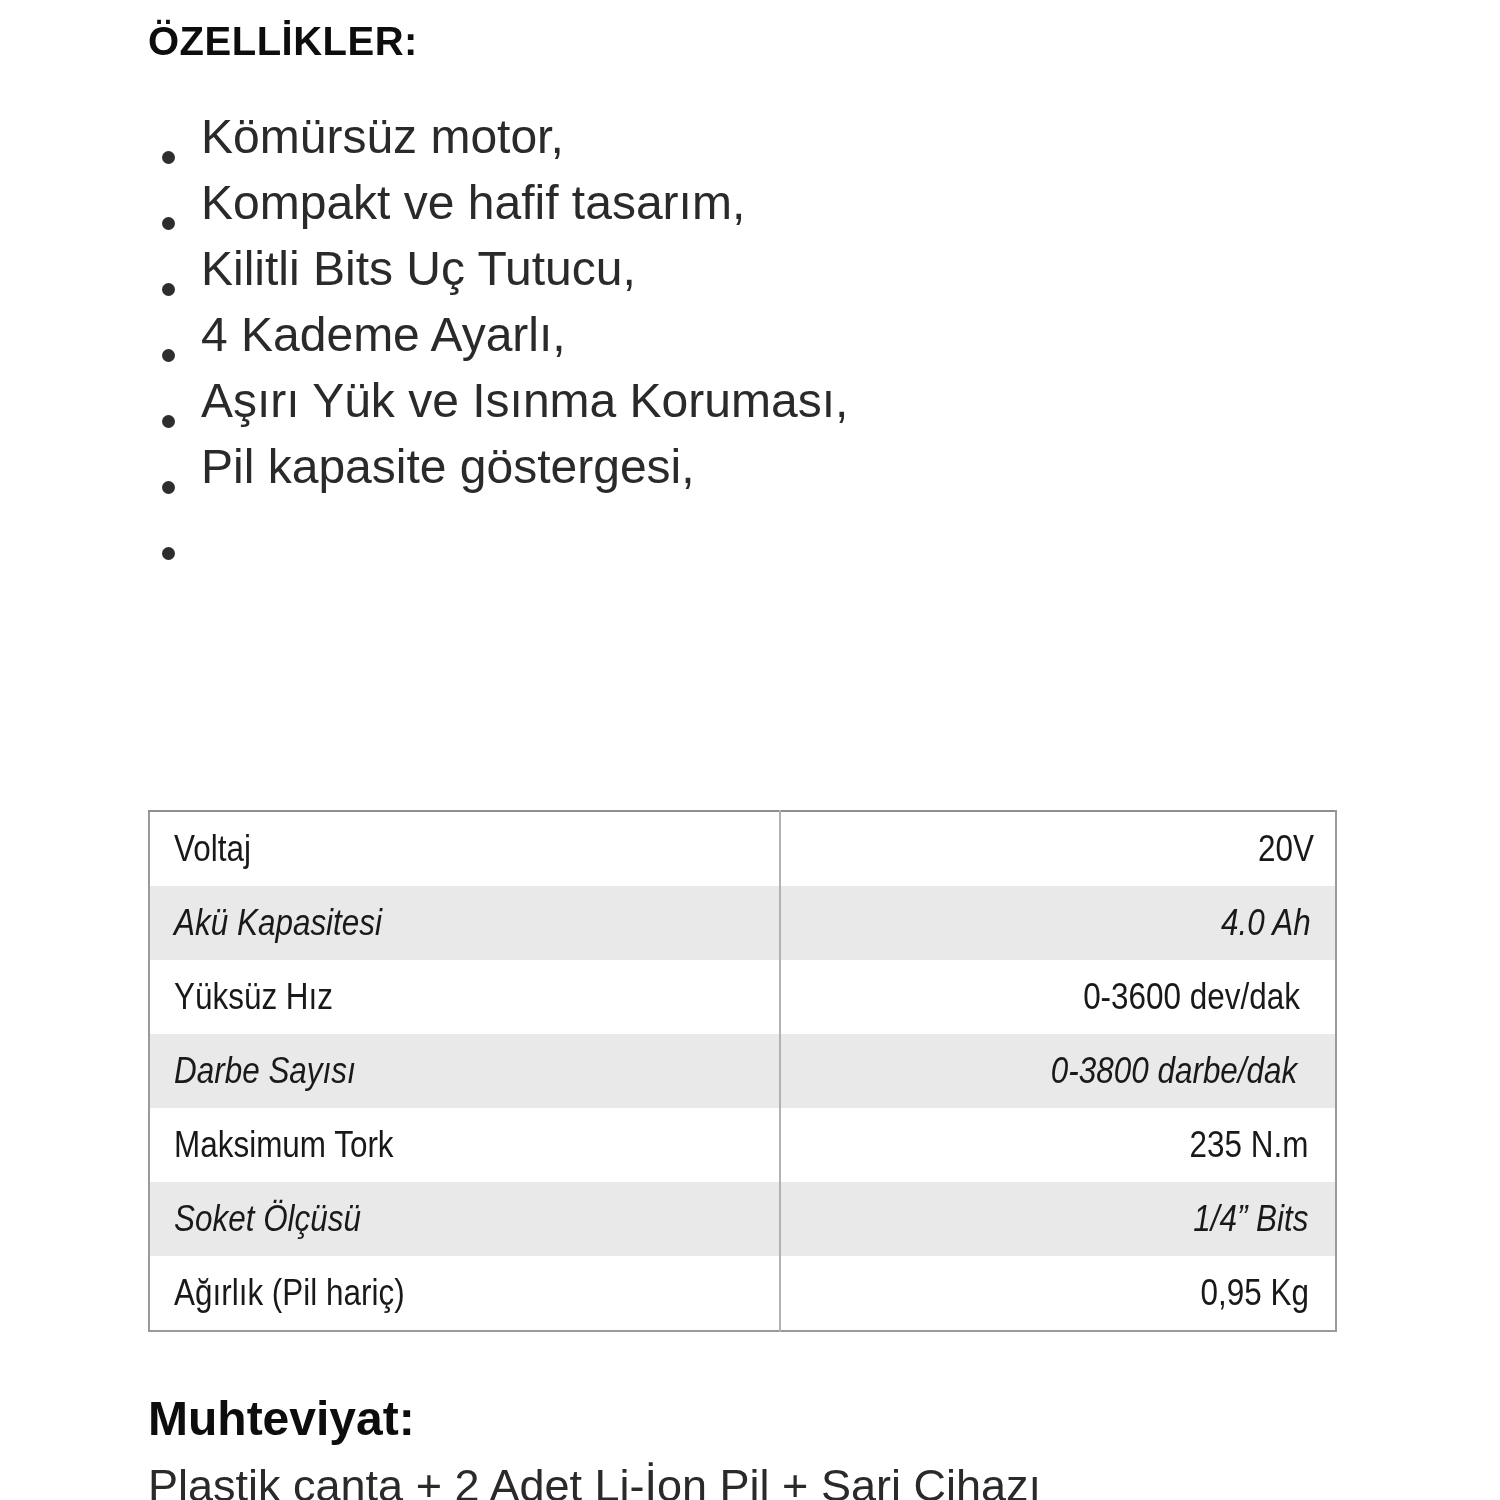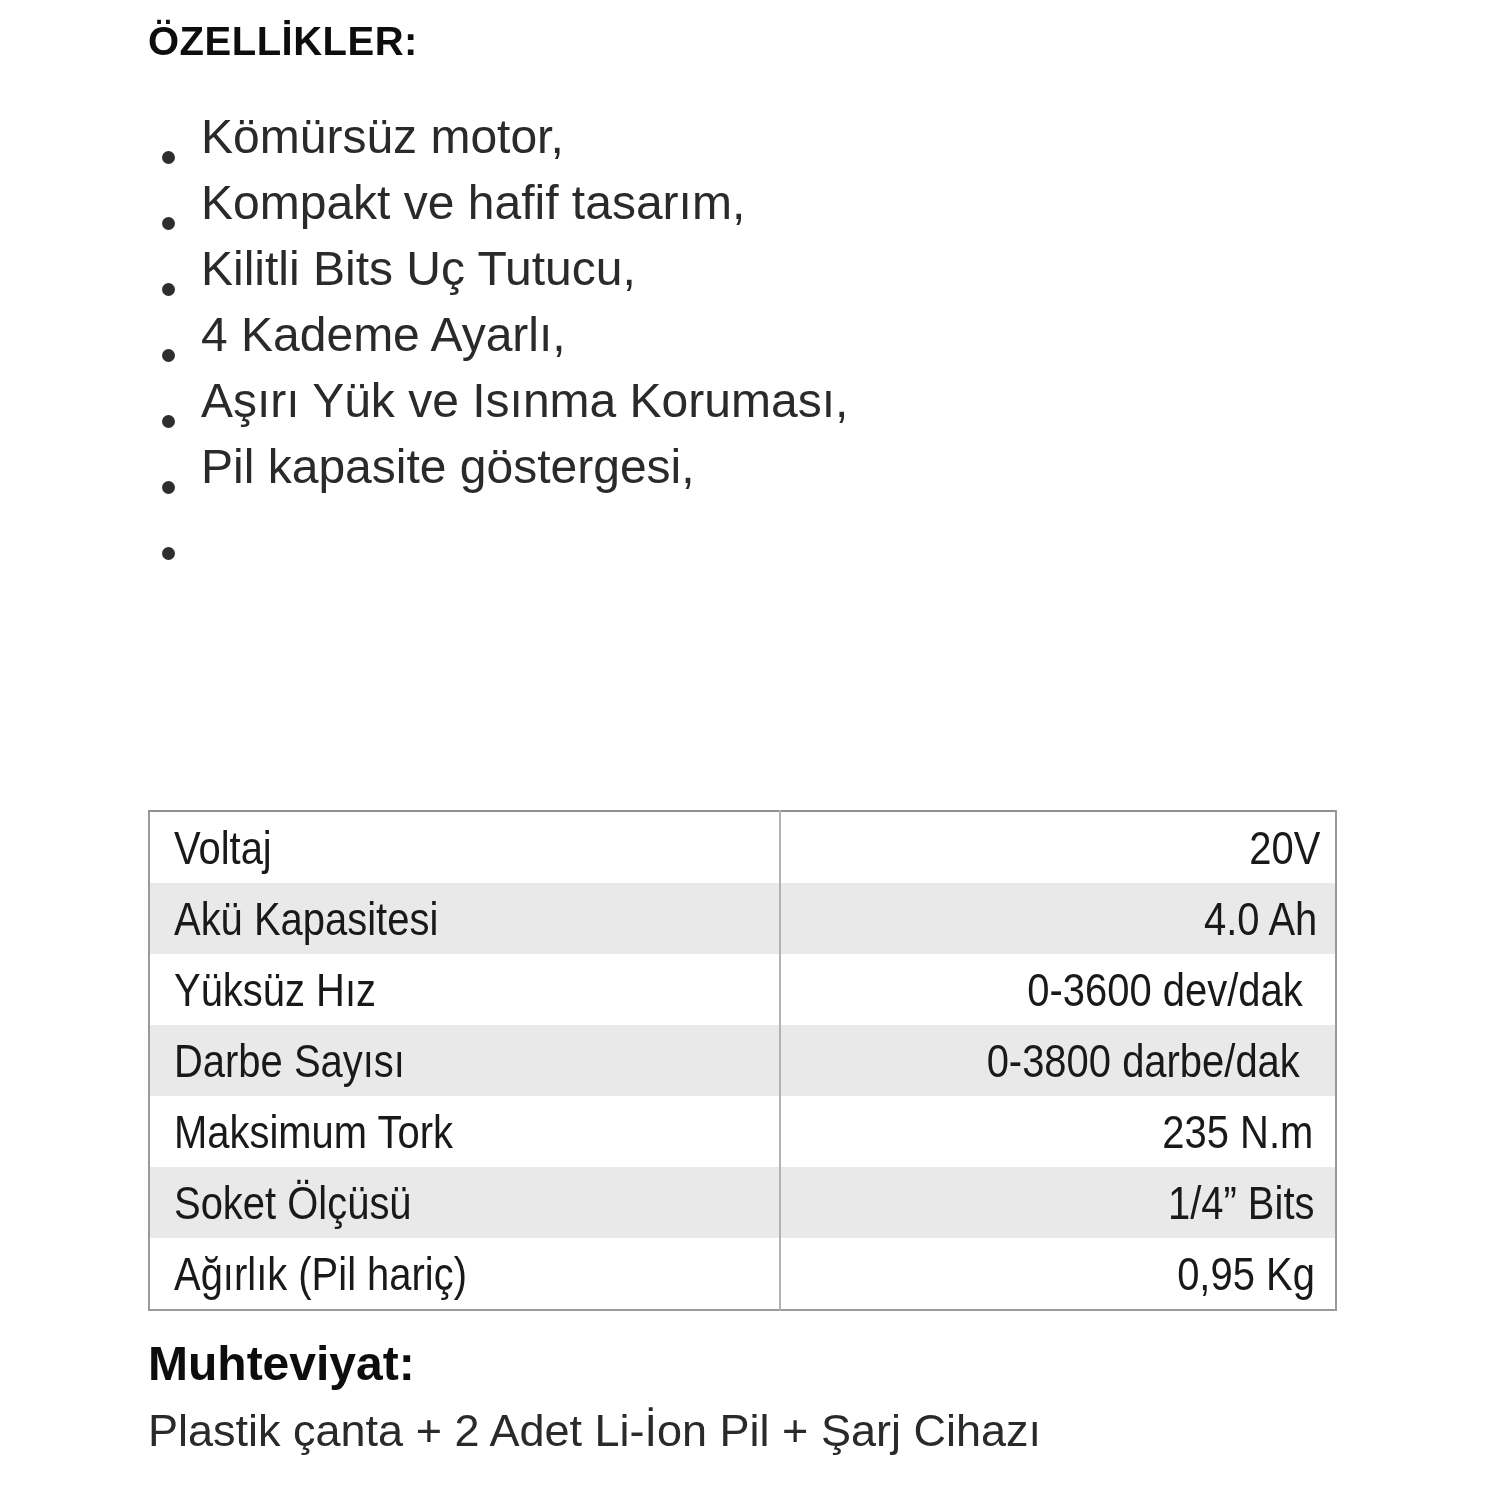--- a/index.html
+++ b/index.html
@@ -56,46 +56,46 @@
   
   .specs-table{
     margin-top:250px;
     width:1189px;
     border-collapse:collapse;
     border:2px solid var(--border);
     border-top-color:#8f8f8f;
   }
   .specs-table td{
     height:70px;
-    font-size:47px;
+    font-size:37px;
     color:#191919;
     vertical-align:middle;
-    padding:8px;
+    padding:16px;
   }
   .specs-table td.label{
     width:632px;
     text-align:left;
     padding-left:24px;
   }
   .specs-table td.value{
     width:557px;
     text-align:right;
     border-left:2px solid var(--divider);
   }
-  .specs-table tr.alt{background:var(--row-alt);}
+  .specs-table tr.alt{background:var(--row-alt);font-style:italic;}
   .cond{
     display:inline-block;
     transform:scaleX(0.85);
     white-space:nowrap;
   }
   td.label .cond{transform-origin:0 50%;}
   td.value .cond{transform-origin:50% 50%;}
   
   .contents-heading{
-    margin:24px 0 0 0;
+    margin:58px 0 0 0;
     font-size:48px;
     font-weight:700;
     line-height:58px;
     color:var(--heading);
   }
   .contents-text{
     margin:8px 0 12px 0;
     font-size:45px;
     line-height:60px;
     color:#2a2a2a;

